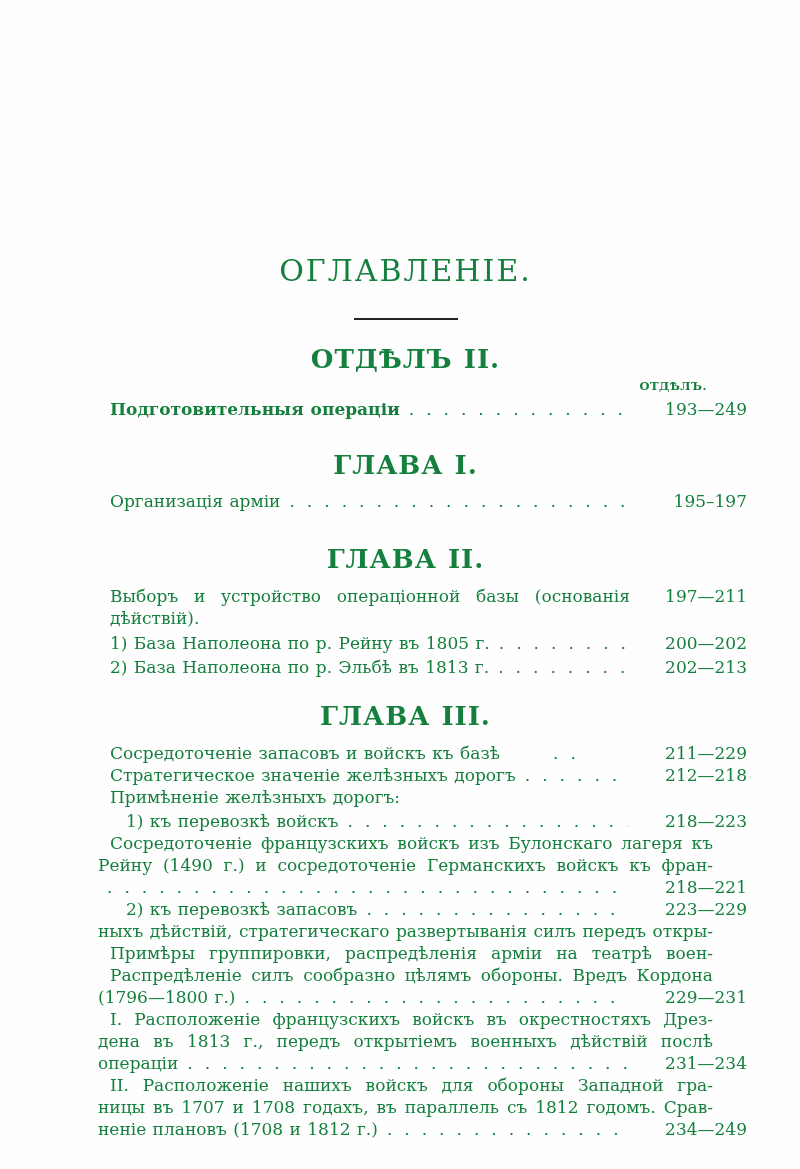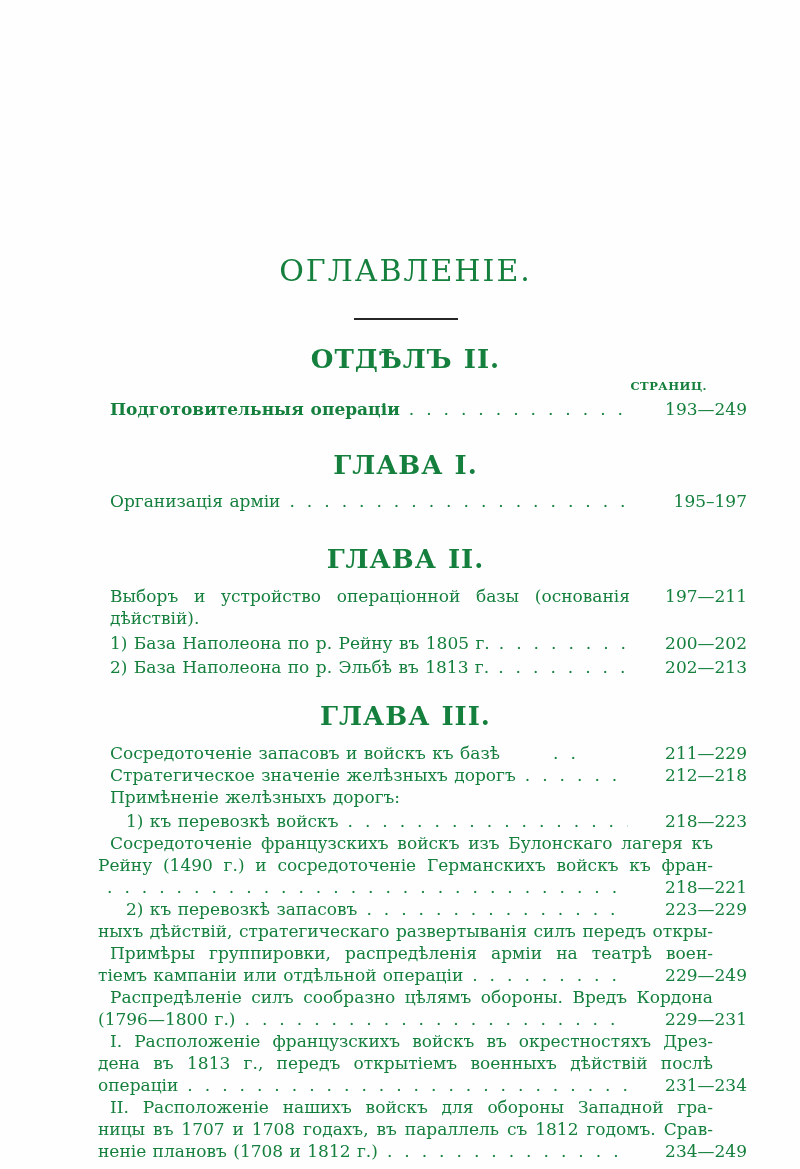--- a/index.html
+++ b/index.html
@@ -106,21 +106,21 @@
 </head>
 <body>
 
 <div class="page">
 
   <h1 class="doc-title">ОГЛАВЛЕНІЕ.</h1>
   <hr class="title-rule">
 
   <h2 class="section-heading mt-otdel">ОТДѢЛЪ II.</h2>
 
-  <div class="pages-label">СТРАНИЦ.</div>
+  <div class="pages-label">ОТДѢЛЪ.</div>
 
   <div class="row indent-1 mt-r1">
     <span class="txt bold">Подготовительныя операціи</span>
     <span class="leader"></span>
     <span class="pg">193—249</span>
   </div>
 
   <h2 class="section-heading mt-glava1">ГЛАВА I.</h2>
 
   <div class="row indent-1 mt-r2">
@@ -180,25 +180,20 @@
     <span class="txt">2) къ перевозкѣ запасовъ</span>
     <span class="leader"></span>
     <span class="pg">223—229</span>
   </div>
   <div class="row">
     <span class="txt fill">ныхъ дѣйствій, стратегическаго развертыванія силъ передъ откры-</span>
   </div>
   <div class="row indent-1">
     <span class="txt fill">Примѣры группировки, распредѣленія арміи на театрѣ воен-</span>
   </div>
-  <div class="row">
-    <span class="txt">тіемъ кампаніи или отдѣльной операціи</span>
-    <span class="leader"></span>
-    <span class="pg">229—249</span>
-  </div>
   <div class="row indent-1">
     <span class="txt fill">Распредѣленіе силъ сообразно цѣлямъ обороны. Вредъ Кордона</span>
   </div>
   <div class="row">
     <span class="txt">(1796—1800 г.)</span>
     <span class="leader"></span>
     <span class="pg">229—231</span>
   </div>
   <div class="row indent-1">
     <span class="txt fill">I. Расположеніе французскихъ войскъ въ  окрестностяхъ Дрез-</span>

